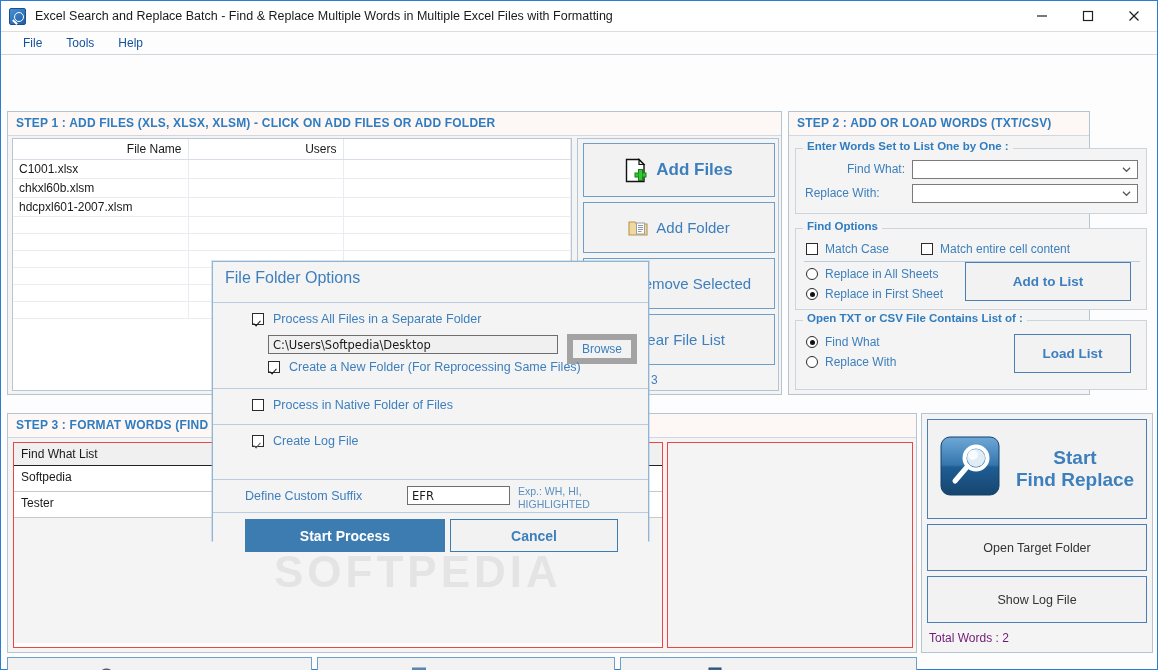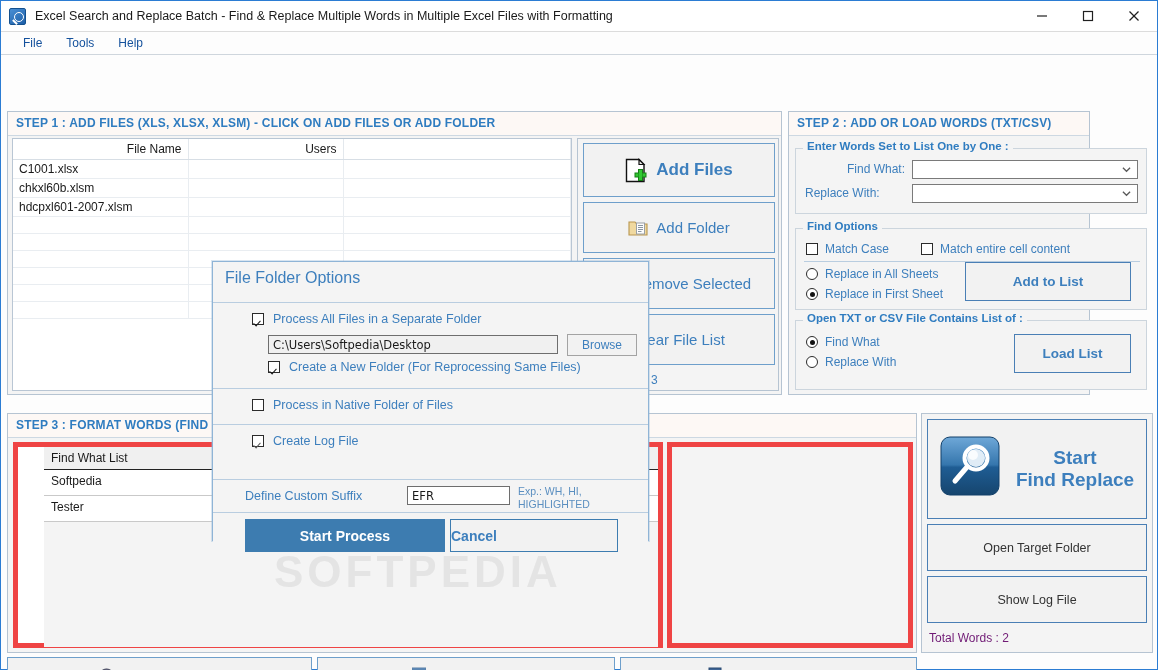--- a/index.html
+++ b/index.html
@@ -145,23 +145,22 @@
   }
   .rdo.checked::after {
     content:""; position:absolute; left:2.5px; top:2.5px; width:5px; height:5px;
     border-radius:50%; background:#111;
   }
   .optrow { display:flex; align-items:center; gap:7px; }
 
   
   #step3 { left:6px; top:358px; width:910px; height:240px; }
   .list-panel {
-    position:absolute; background:#ffffff; border:5px solid #ef4444;
+    position:absolute; background:#ffffff; border:1px solid #ef4444;
     font-size:12px;
-    padding-left:26px;
   }
   .list-head {
     background:#f0f0f0; border-bottom:1px solid #222; padding:4px 7px;
     font-size:12px; color:#1a1a1a; font-weight:normal;
   }
   .list-row {
     border-bottom:1px solid #c9c9c9; padding:4px 7px; height:26px;
     font-size:12px; color:#1a1a1a; background:#fff;
   }
   .list-blank { background:#f4f4f4; }
@@ -191,32 +190,32 @@
   }
   .dlg-sec { border-bottom:1px solid #b9cde0; background:#f4f4f4; }
   .dlg-row { display:flex; align-items:center; }
   .dlg-text { font-size:12.5px; color:#3d7fbd; }
   .dlg-input {
     background:#f0f0f0; border:1px solid #6e6e6e; height:19px;
     font-size:11.5px; color:#1a1a1a; padding:1px 4px;
     font-family:"DejaVu Sans", sans-serif;
   }
   .dlg-browse {
-    border:1px solid #a3a3a3; background:#f2f2f2; height:22px;
+    border:6px solid #a3a3a3; background:#f2f2f2; height:30px;
     display:flex; align-items:center; justify-content:center;
     font-size:12px; color:#3d7fbd;
   }
   #start-process-btn {
     background:#3d7cb0; color:#ffffff; font-weight:bold; font-size:14px;
     display:flex; align-items:center; justify-content:center;
   }
   #cancel-btn {
     background:#f2f2f2; border:1px solid #3d7cb0; color:#3d7fbd;
     font-weight:bold; font-size:14px;
-    display:flex; align-items:center; 
+    display:flex; align-items:center; justify-content:center;
   }
   
   #watermark {
     position:absolute; left:273px; top:492px; width:410px; height:50px;
     font-size:44px; font-weight:bold; letter-spacing:4px;
     color:rgba(120,120,120,.13); z-index:60; pointer-events:none;
     white-space:nowrap; font-family:"Liberation Sans", sans-serif;
   }
   .nosel { user-select:none; }
 </style>

